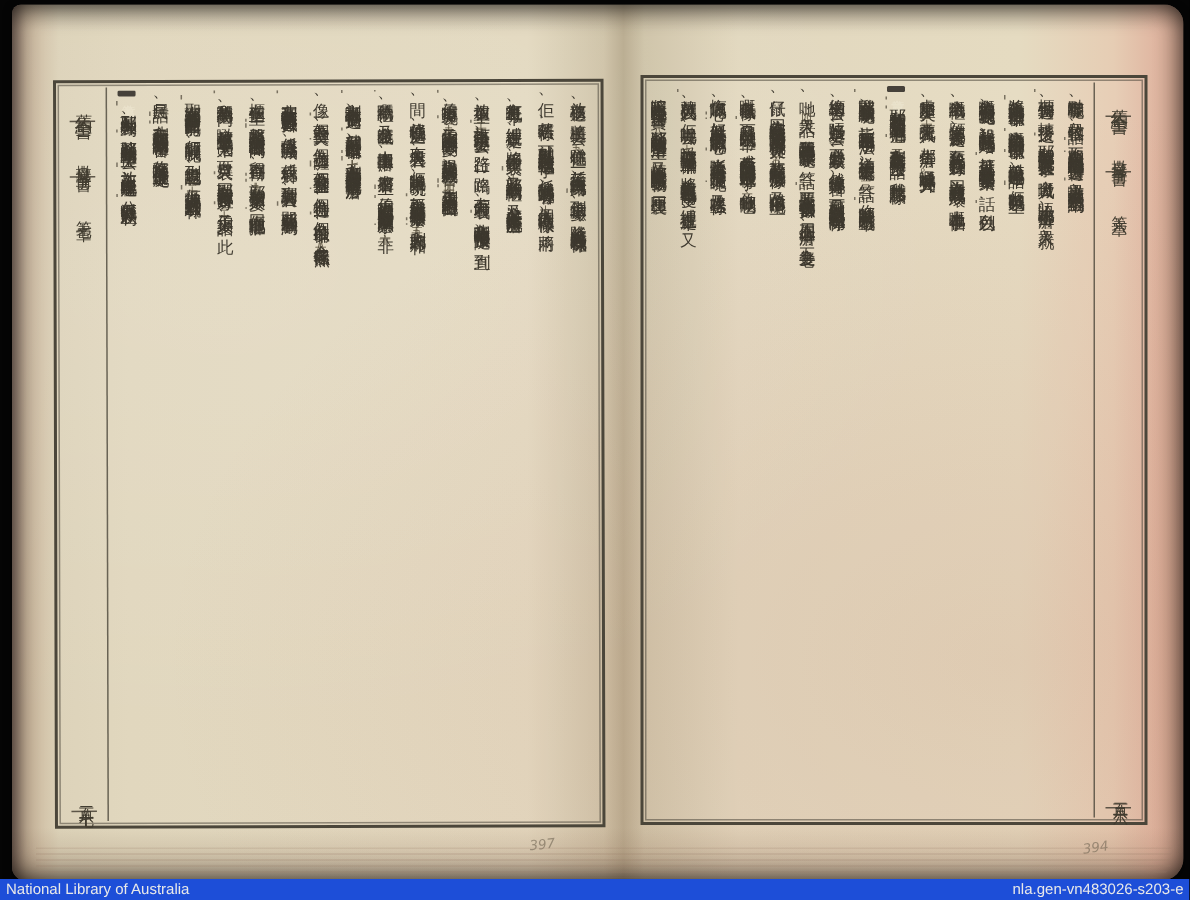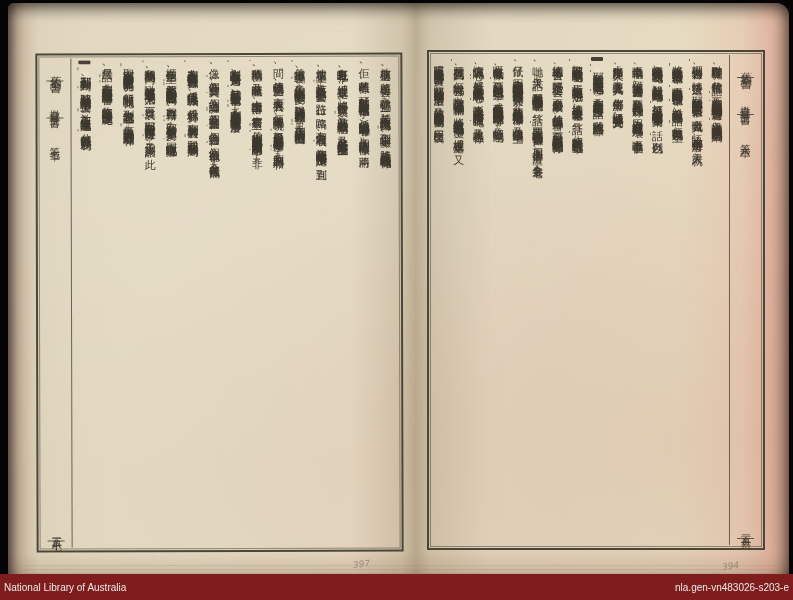--- a/index.html
+++ b/index.html
@@ -81,21 +81,21 @@
   }
   
   .pencil{
     position:absolute;color:rgba(115,103,85,.62);
     font-family:"DejaVu Sans",sans-serif;font-size:9px;font-style:italic;
   }
   .pencil-left {left:345px;top:556px;transform:rotate(-6deg);}
   .pencil-right{left:714px;top:558px;transform:rotate(-8deg);}
   
   .footer-bar{
-    position:absolute;left:0;right:0;bottom:0;height:26px;background:#7f1d1d;
+    position:absolute;left:0;right:0;bottom:0;height:14px;background:#1d4ed8;
     display:flex;justify-content:space-between;align-items:center;
     font-family:"Liberation Sans",sans-serif;font-size:10px;color:#e9e9e9;
   }
   .footer-bar span{padding:0 4px;line-height:13px;}
 </style>
 </head>
 <body>
 
 <div class="photo">
 

